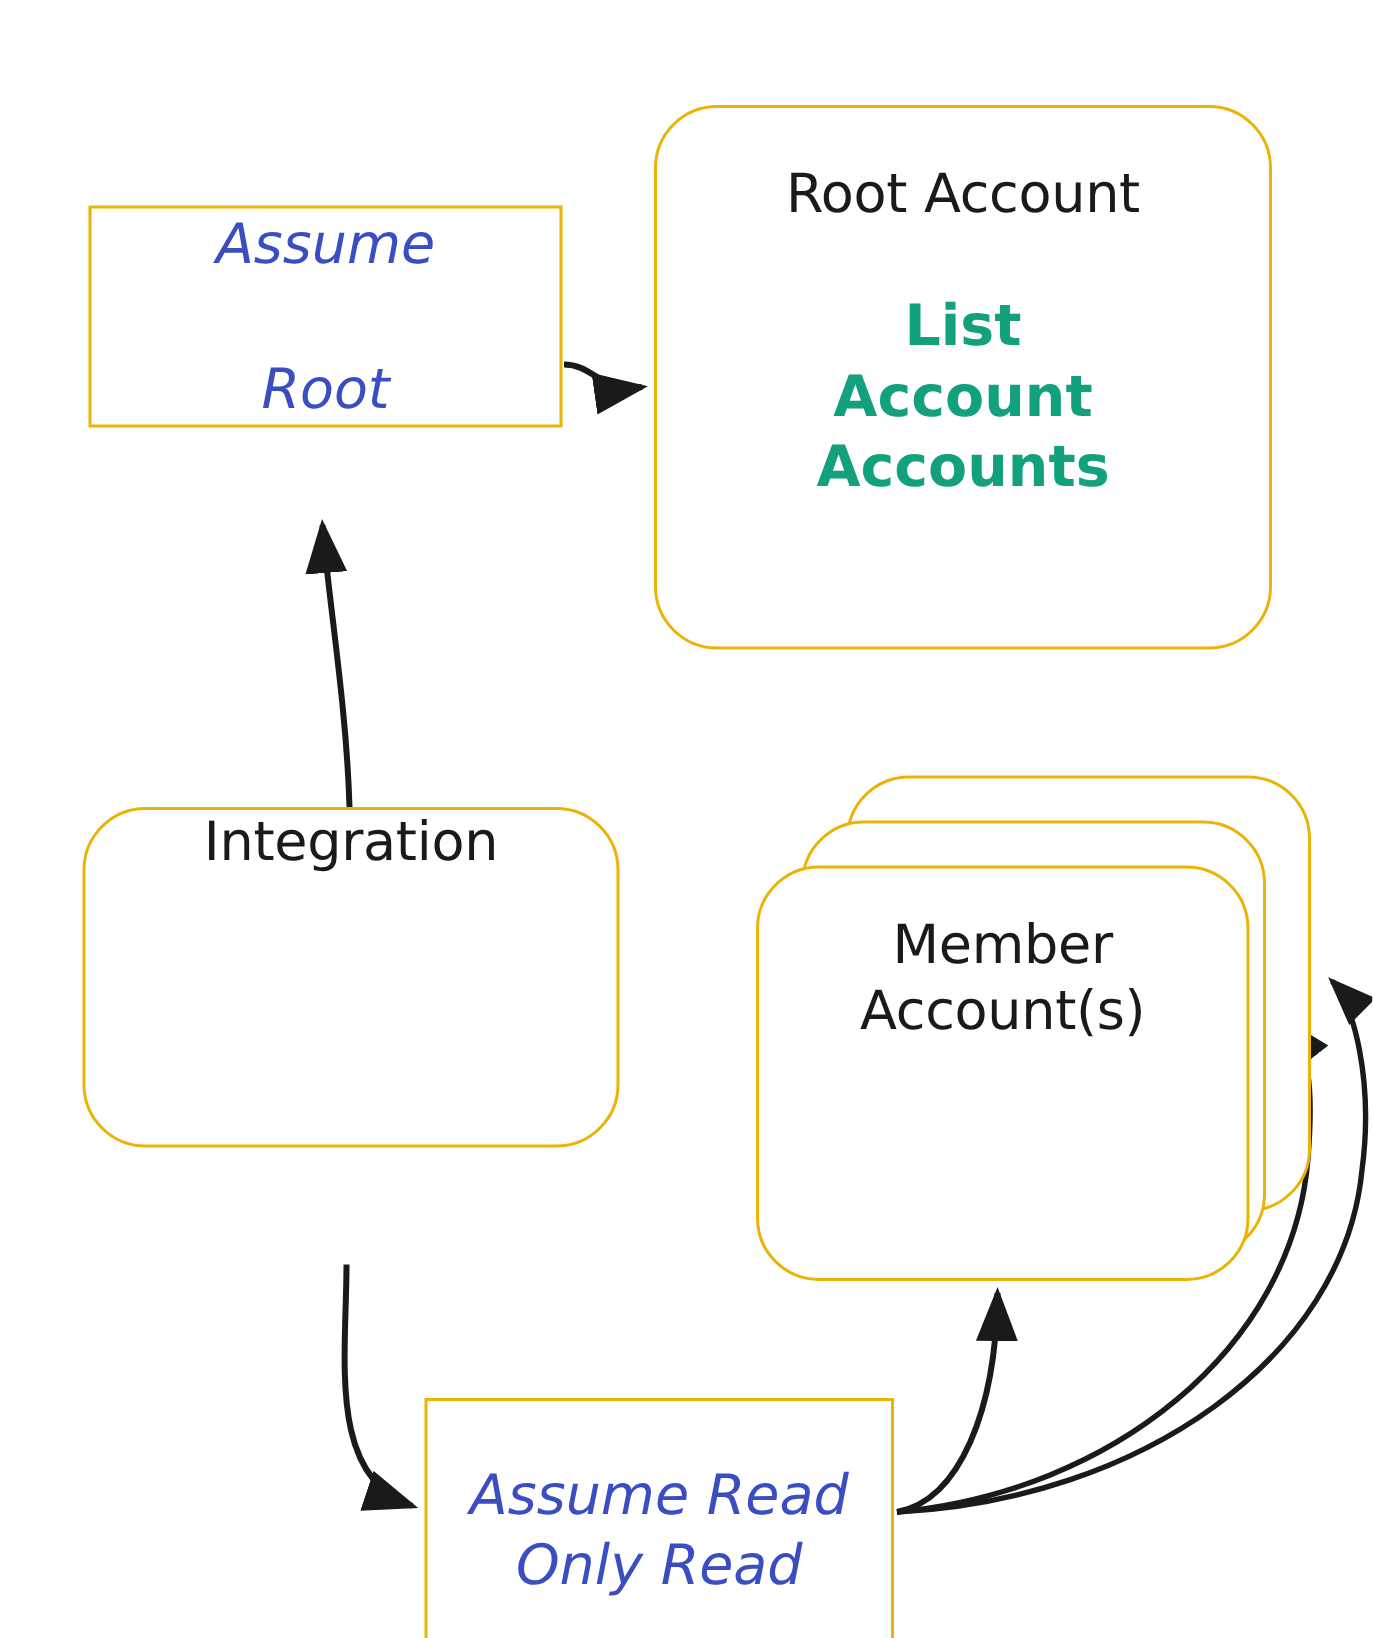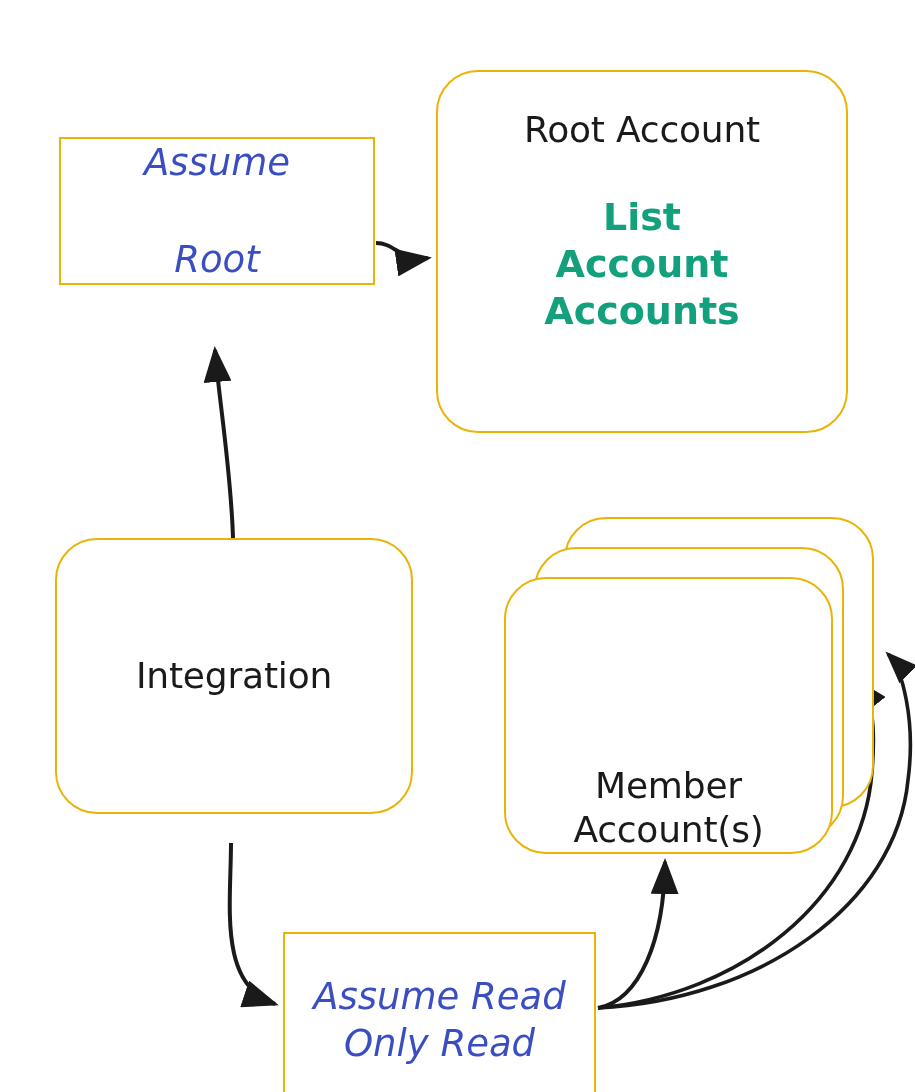--- a/index.html
+++ b/index.html
@@ -91,31 +91,31 @@
     left: 59px;  top: 137px;  width: 316px;  height: 148px;
     justify-content: space-between;
   }
   #node-root-account {
     left: 436px; top: 70px;  width: 412px;  height: 363px;
     justify-content: flex-start;
     padding-top: 36px;
   }
   #node-root-account .node-sub-block { margin-top: 42px; }
   #node-integration {
-    left: 55px;  top: 538px; width: 358px; height: 276px;
+    left: 55px;  top: 538px; width: 358px; height: 227px; justify-content: space-between;
   }
   #node-member-back {
     left: 564px; top: 517px; width: 310px; height: 291px;
   }
   #node-member-mid {
     left: 534px; top: 547px; width: 310px; height: 291px;
   }
   #node-member-front {
     left: 504px; top: 577px; width: 329px; height: 277px;
-    justify-content: flex-end;
+    justify-content: space-between;
     padding-top: 30px;
   }
   #node-member-front .node-sub-block { margin-top: 42px; }
   #node-assume-bottom {
     left: 283px; top: 932px; width: 313px; height: 176px;
   }
 </style>
 </head>
 <body>
 

